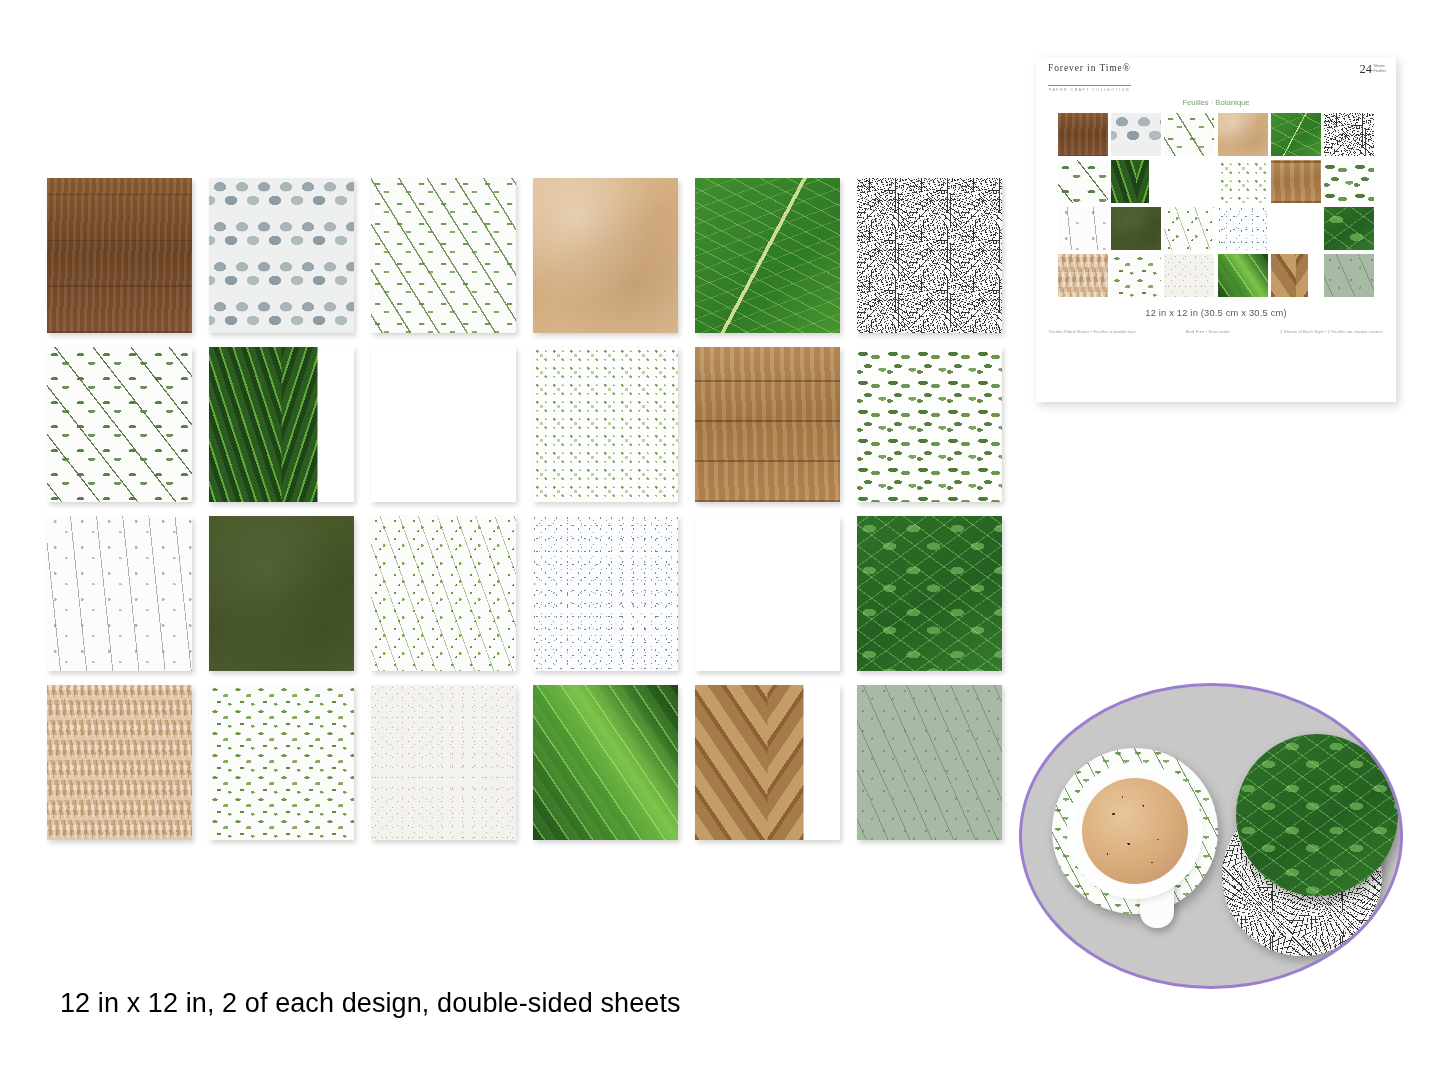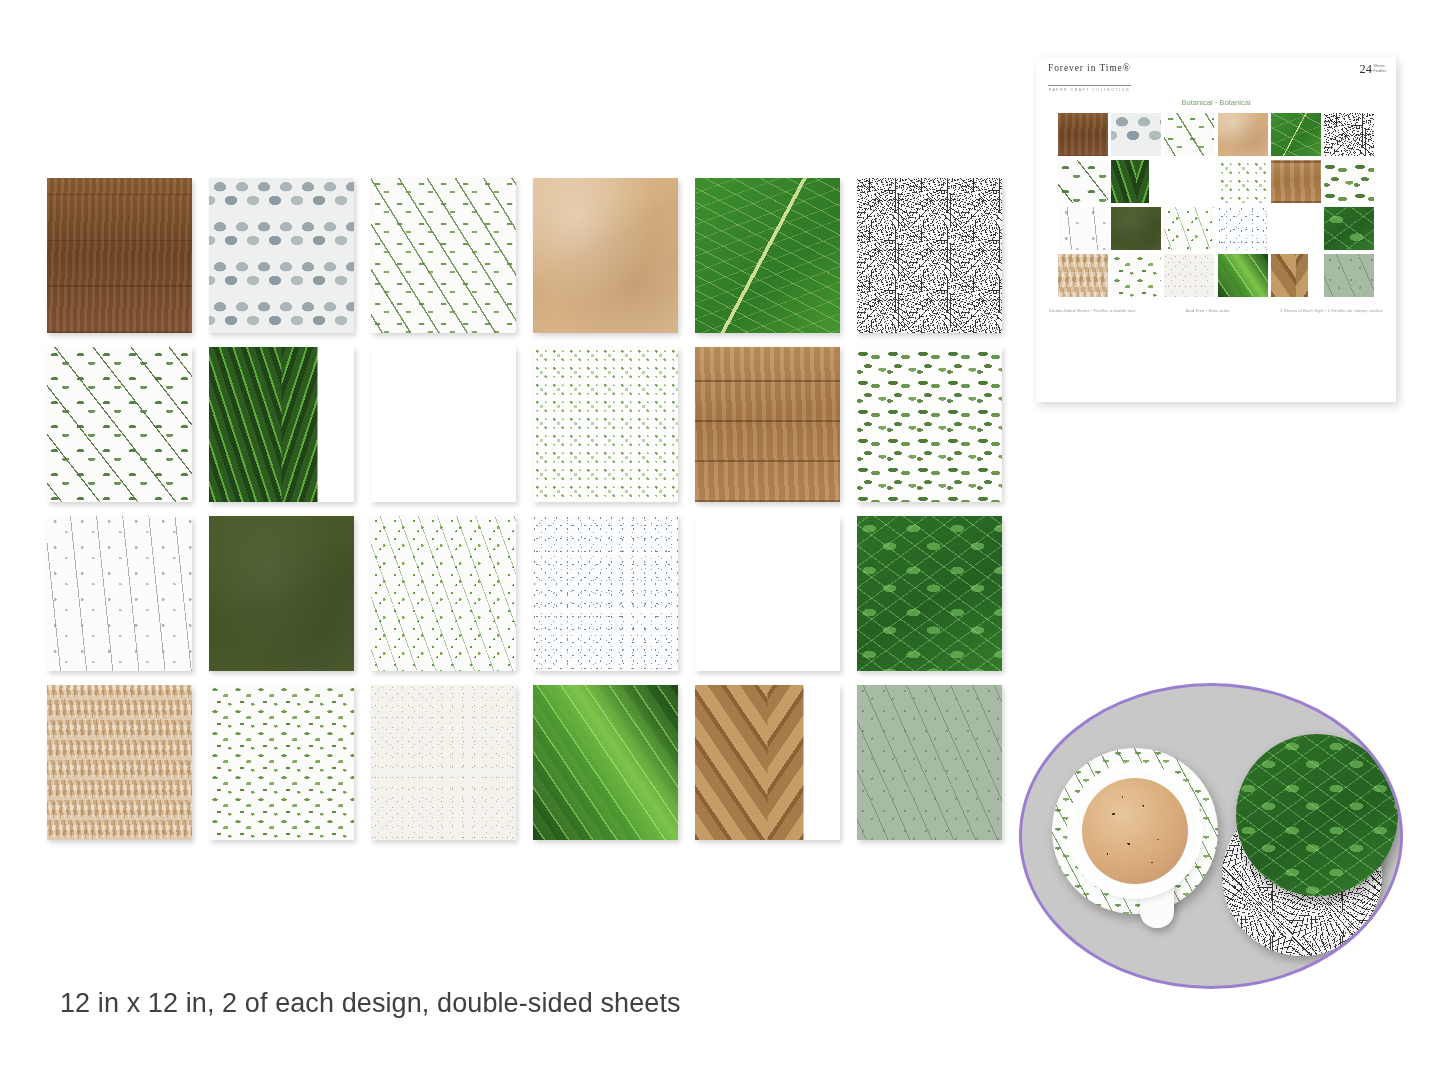--- a/index.html
+++ b/index.html
@@ -47,21 +47,21 @@
     background:radial-gradient(circle at 38% 34%,#e8c69d 0%,#d9ab79 55%,#c1906a 100%);
     overflow:hidden;}
   #handle{position:absolute;left:118px;top:196px;width:34px;height:46px;background:#fcfcfc;
     border-radius:5px 5px 16px 16px;box-shadow:2px 4px 7px rgba(0,0,0,.25);}
   #coaster-bw{position:absolute;left:200px;top:110px;width:160px;height:160px;border-radius:50%;
     overflow:hidden;box-shadow:3px 5px 10px rgba(0,0,0,.25);}
   #coaster-green{position:absolute;left:214px;top:48px;width:162px;height:162px;border-radius:50%;
     overflow:hidden;box-shadow:3px 6px 12px rgba(0,0,0,.32);}
 
   
-  #caption{position:absolute;left:60px;top:988px;font-size:27px;color:#404040;
+  #caption{position:absolute;left:60px;top:988px;font-size:27px;color:#000000;
     letter-spacing:.1px;}
 
   
   .p-wood-dark{background:
     repeating-linear-gradient(0deg,rgba(60,34,14,.30) 0 1.5px,transparent 1.5px 46px),
     repeating-linear-gradient(92deg,rgba(255,255,255,.07) 0 3px,rgba(80,48,22,.12) 3px 7px),
     linear-gradient(180deg,#8a5c33,#6e4524 48%,#825434);}
   .p-ginkgo-grey{background:#eef0f0;background-image:
     radial-gradient(ellipse 13px 10px at 25% 22%,#9aa8ad 0 46%,transparent 48%),
     radial-gradient(ellipse 13px 10px at 75% 22%,#aab6ba 0 46%,transparent 48%),
@@ -236,21 +236,21 @@
       <div class="b2">PAPER CRAFT COLLECTION</div>
     </div>
     <div id="sheets-badge">
       <span class="num">24</span>
       <span class="wds">
         <span>Sheets</span><br>
         <span>Feuilles</span>
       </span>
     </div>
   </div>
-  <div id="pkg-sub">Botanical  ·  Botanical</div>
+  <div id="pkg-sub">Feuilles  ·  Botanique</div>
   <div id="pkg-grid">
       <div class="pswatch p-wood-dark"></div>
       <div class="pswatch p-ginkgo-grey"></div>
       <div class="pswatch p-leafy-branch"></div>
       <div class="pswatch p-kraft"></div>
       <div class="pswatch p-leaf-macro"></div>
       <div class="pswatch p-bw-floral"></div>
       <div class="pswatch p-olive-branch"></div>
       <div class="pswatch p-palm-chevron"></div>
       <div class="pswatch p-wood-vert"></div>
@@ -263,20 +263,21 @@
       <div class="pswatch p-speckle-white"></div>
       <div class="pswatch p-wood-rustic"></div>
       <div class="pswatch p-leaf-silhouette"></div>
       <div class="pswatch p-rattan"></div>
       <div class="pswatch p-sprig-ditsy"></div>
       <div class="pswatch p-linen-beige"></div>
       <div class="pswatch p-banana-leaf"></div>
       <div class="pswatch p-herringbone"></div>
       <div class="pswatch p-sage-fern"></div>
     </div>
+  <div id="pkg-size">12 in x 12 in (30.5 cm x 30.5 cm)</div>
   <div id="pkg-foot">
     <div>Double-Sided Sheets • Feuilles à double face</div>
     <div>Acid Free • Sans acide</div>
     <div>2 Sheets of Each Style • 2 Feuilles de chaque couleur</div>
   </div>
 </div>
 
 <div id="lifestyle">
   <div id="coaster-bw" class="p-bw-dandelion"></div>
   <div id="coaster-green" class="p-leaf-silhouette"></div>

